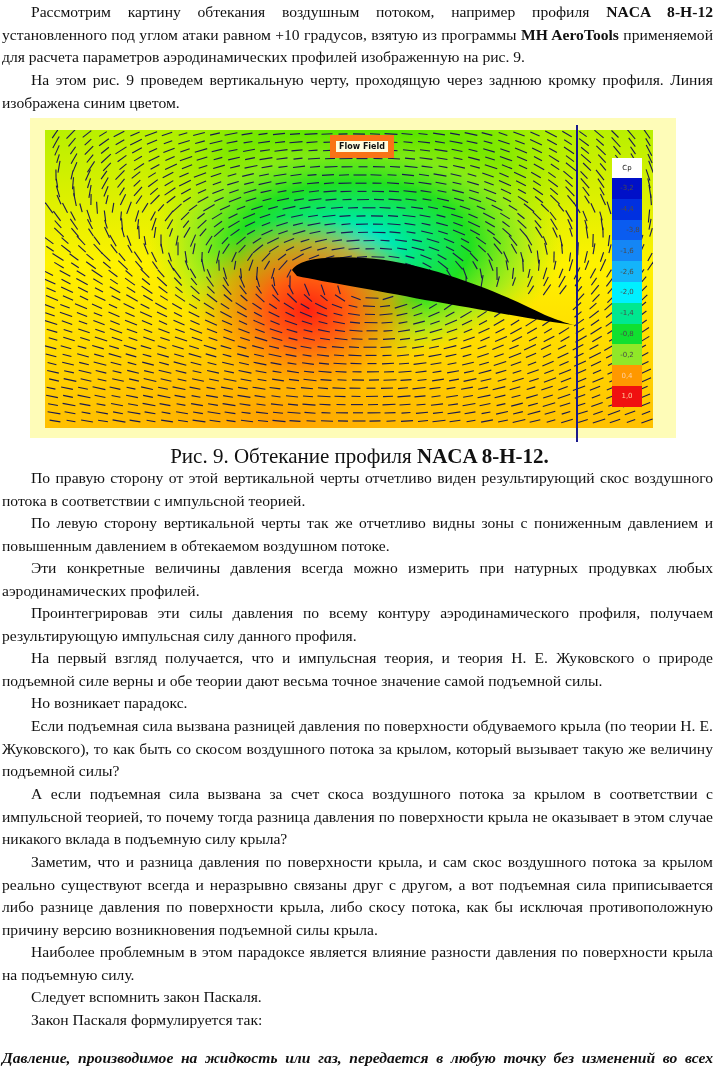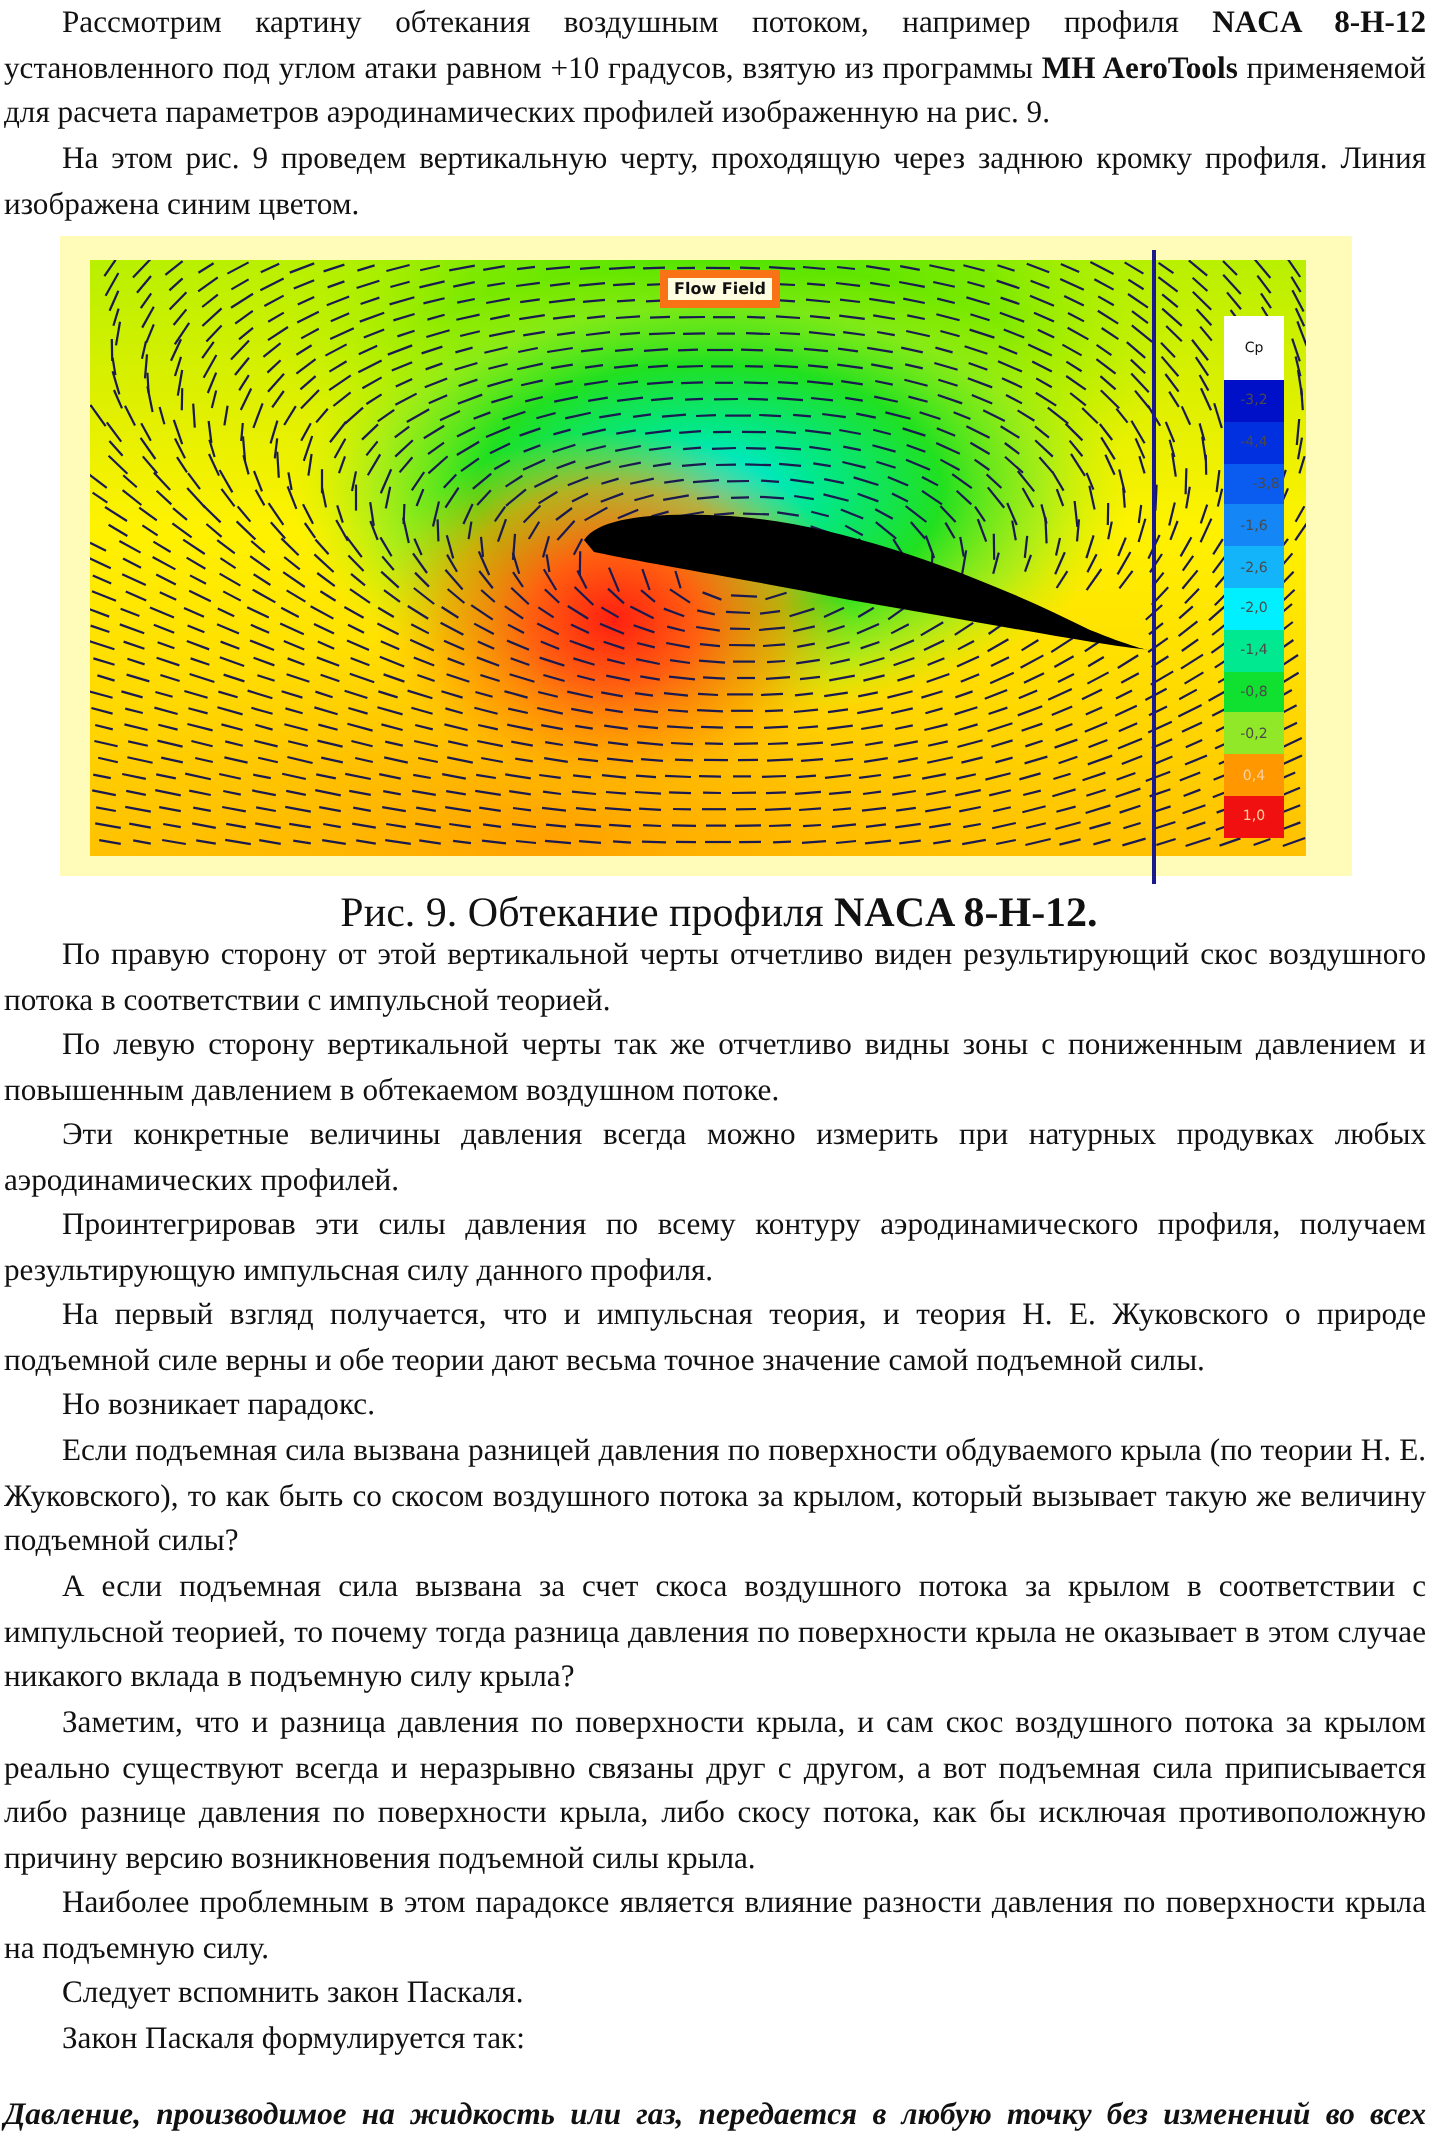--- a/index.html
+++ b/index.html
@@ -9,25 +9,25 @@
        text-align: justify; margin: 0; font-family: Liberation Serif, serif; }
   .p.indent { text-indent: 29px; }
   .p b { font-weight: bold; }
   .caption { position: absolute; left: 0; width: 719px; text-align: center; font-size: 21px; line-height: 22px; }
   .quote { position: absolute; left: 2px; width: 711px; font-size: 15.6px; line-height: 22.6px;
            font-style: italic; font-weight: bold; text-align: justify; }
   #figure { position: absolute; left: 30px; top: 118px; width: 646px; height: 320px; background: #fefcb8; }
   #plot { position: absolute; left: 15px; top: 12px; width: 608px; height: 298px; overflow: hidden; }
   #plot svg { display: block; }
   #flow-title { position: absolute; left: 300px; top: 17px; background: #fffde0; font-family: "DejaVu Sans", sans-serif;
-                font-size: 8px; font-weight: bold; padding: 1px 3px; border: 4px solid #f97316; color:#111; }
+                font-size: 8px; font-weight: bold; padding: 1px 3px; border: 6px solid #f97316; color:#111; }
   #legend { position: absolute; left: 582px; top: 40px; width: 30px; }
   .leg { height: 20.8px; display: flex; align-items: center; justify-content: center;
          font-family: "DejaVu Sans", sans-serif; font-size: 7px; color: #4a4a4a; }
-  .leg.first { background: #ffffff; color:#111; height: 32px; }
+  .leg.first { background: #ffffff; color:#111; height: 20px; }
   #blue-line { position: absolute; left: 546px; top: 7px; width: 2px; height: 317px; background: #1a1a8c; }
 </style>
 </head>
 <body>
 
 <p class="p indent" style="top:1px;" id="intro-p1"><span>Рассмотрим картину обтекания воздушным потоком, например профиля </span><b>NACA 8-H-12</b><span> установленного под углом атаки равном +10 градусов, взятую из программы </span><b>MH AeroTools</b><span> применяемой для расчета параметров аэродинамических профилей изображенную на рис. 9.</span></p>
 <p class="p indent" style="top:69px;">На этом рис. 9 проведем вертикальную черту, проходящую через заднюю кромку профиля. Линия изображена синим цветом.</p>
 
 <div id="figure">
   <div id="plot">

